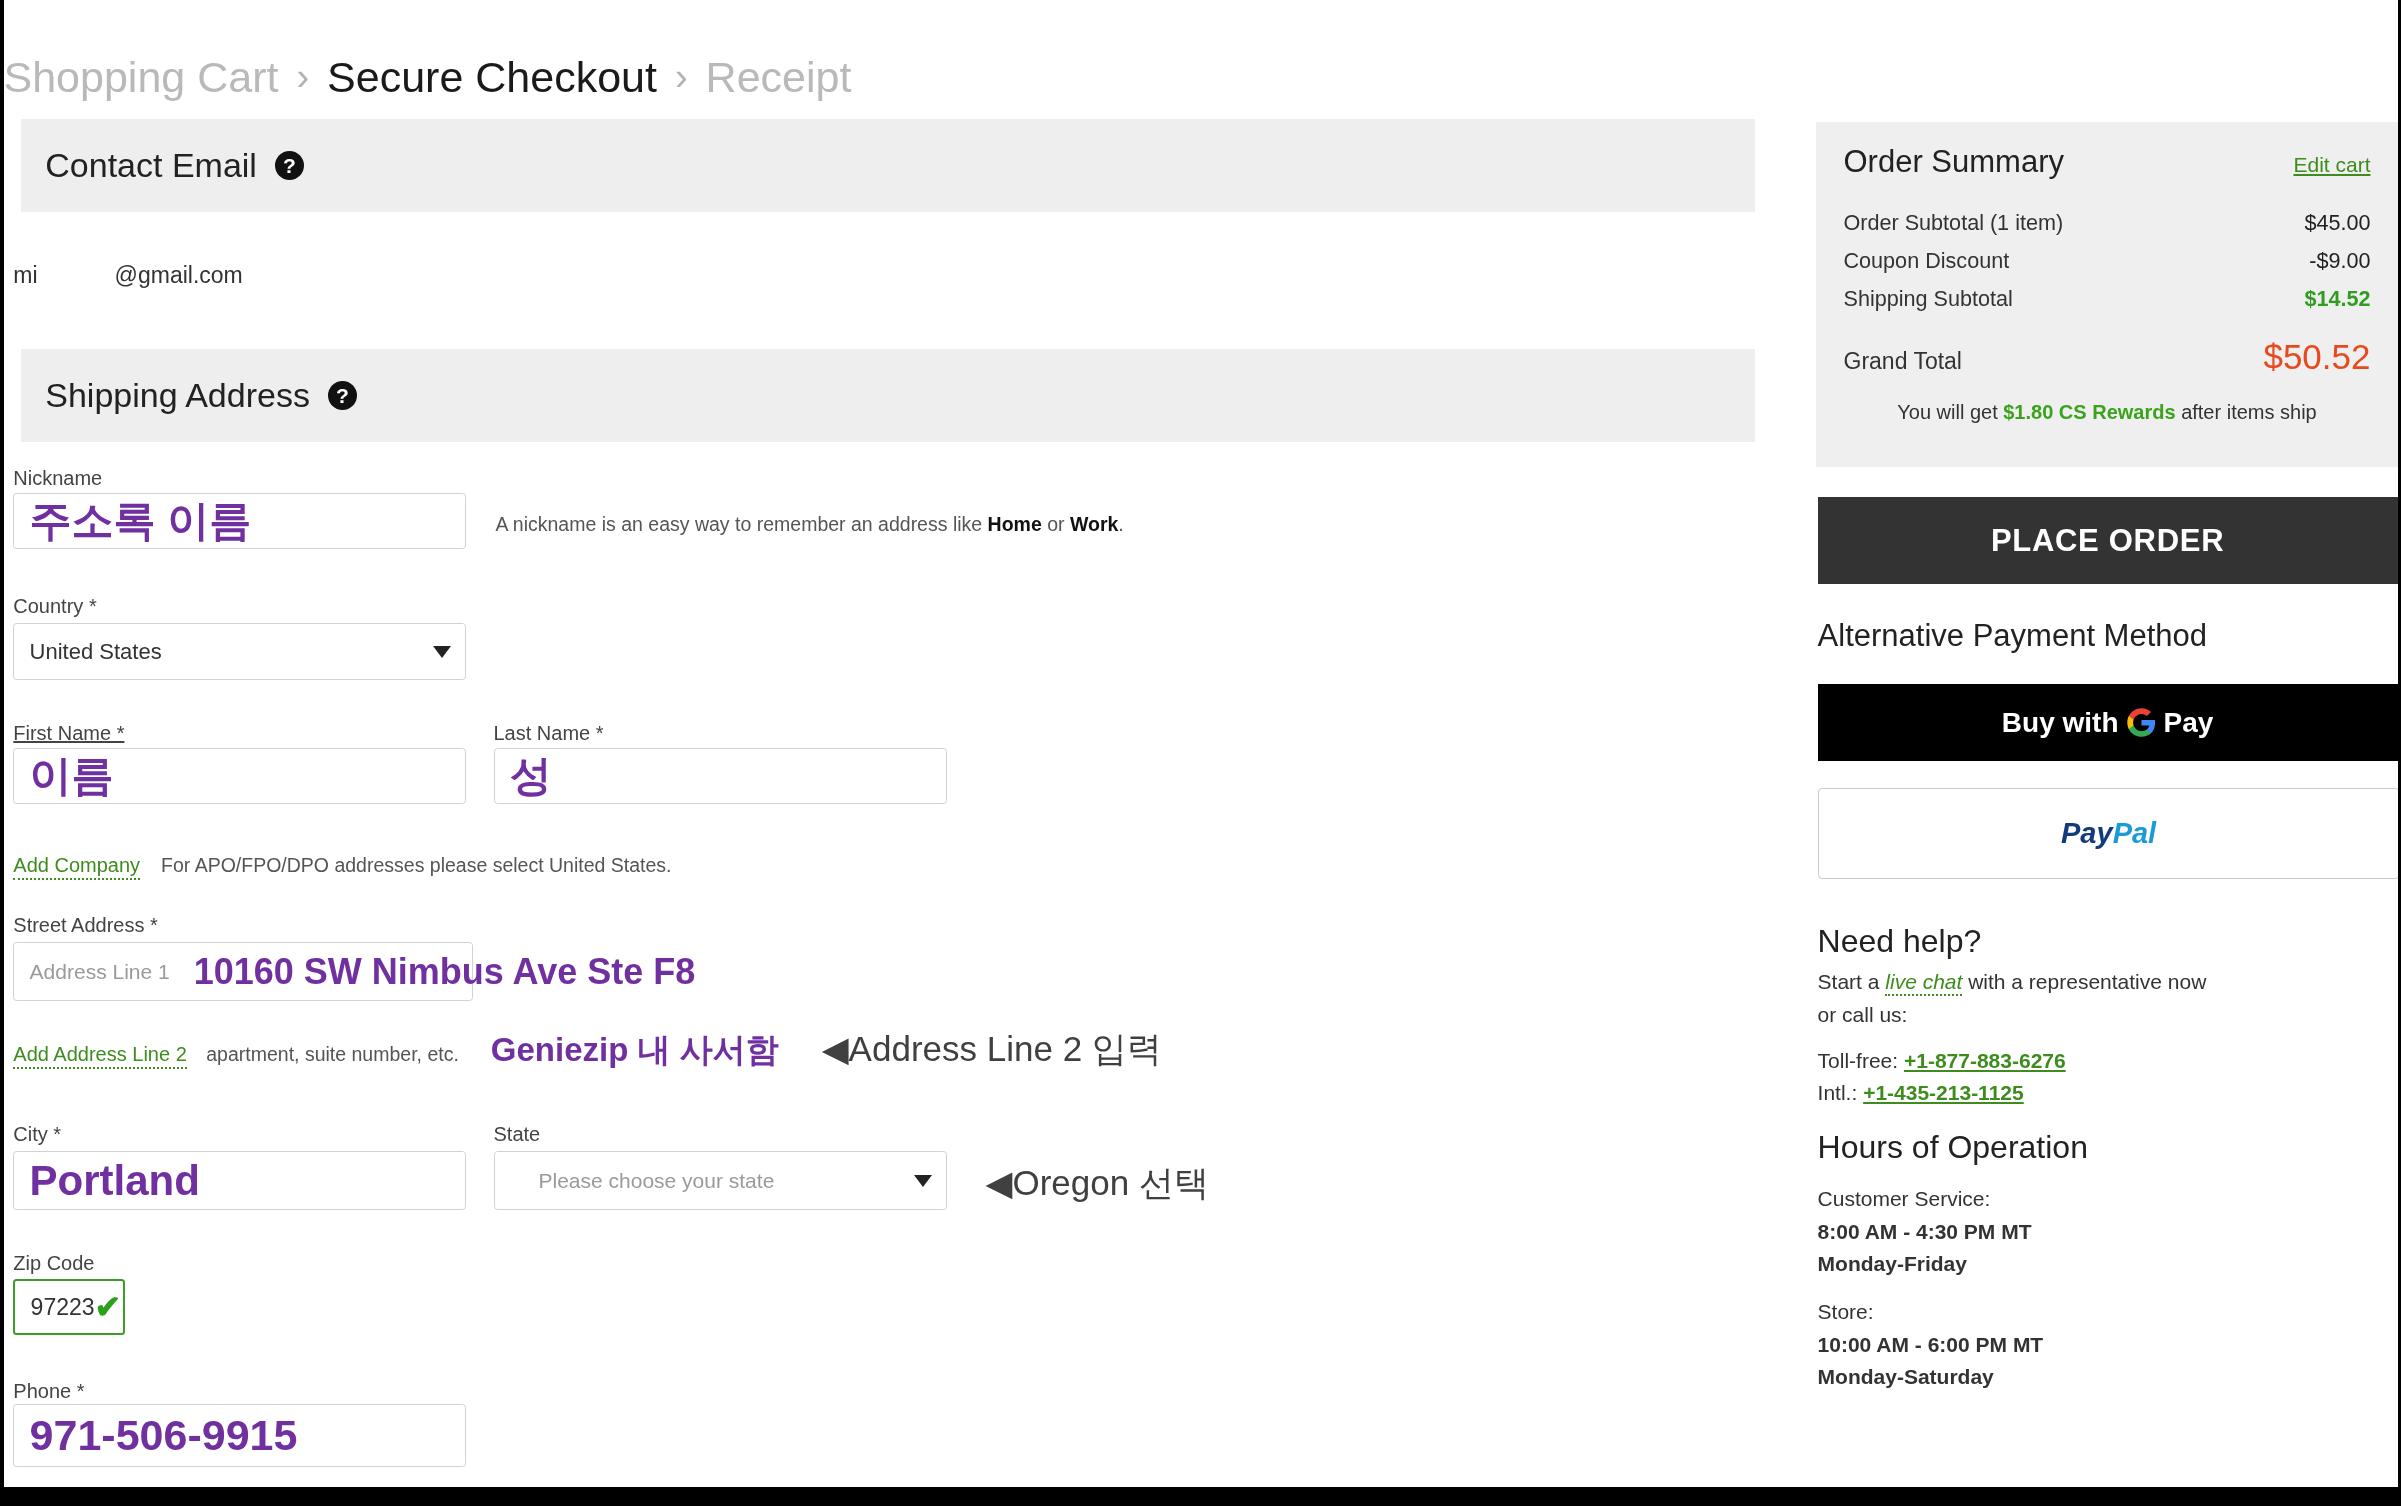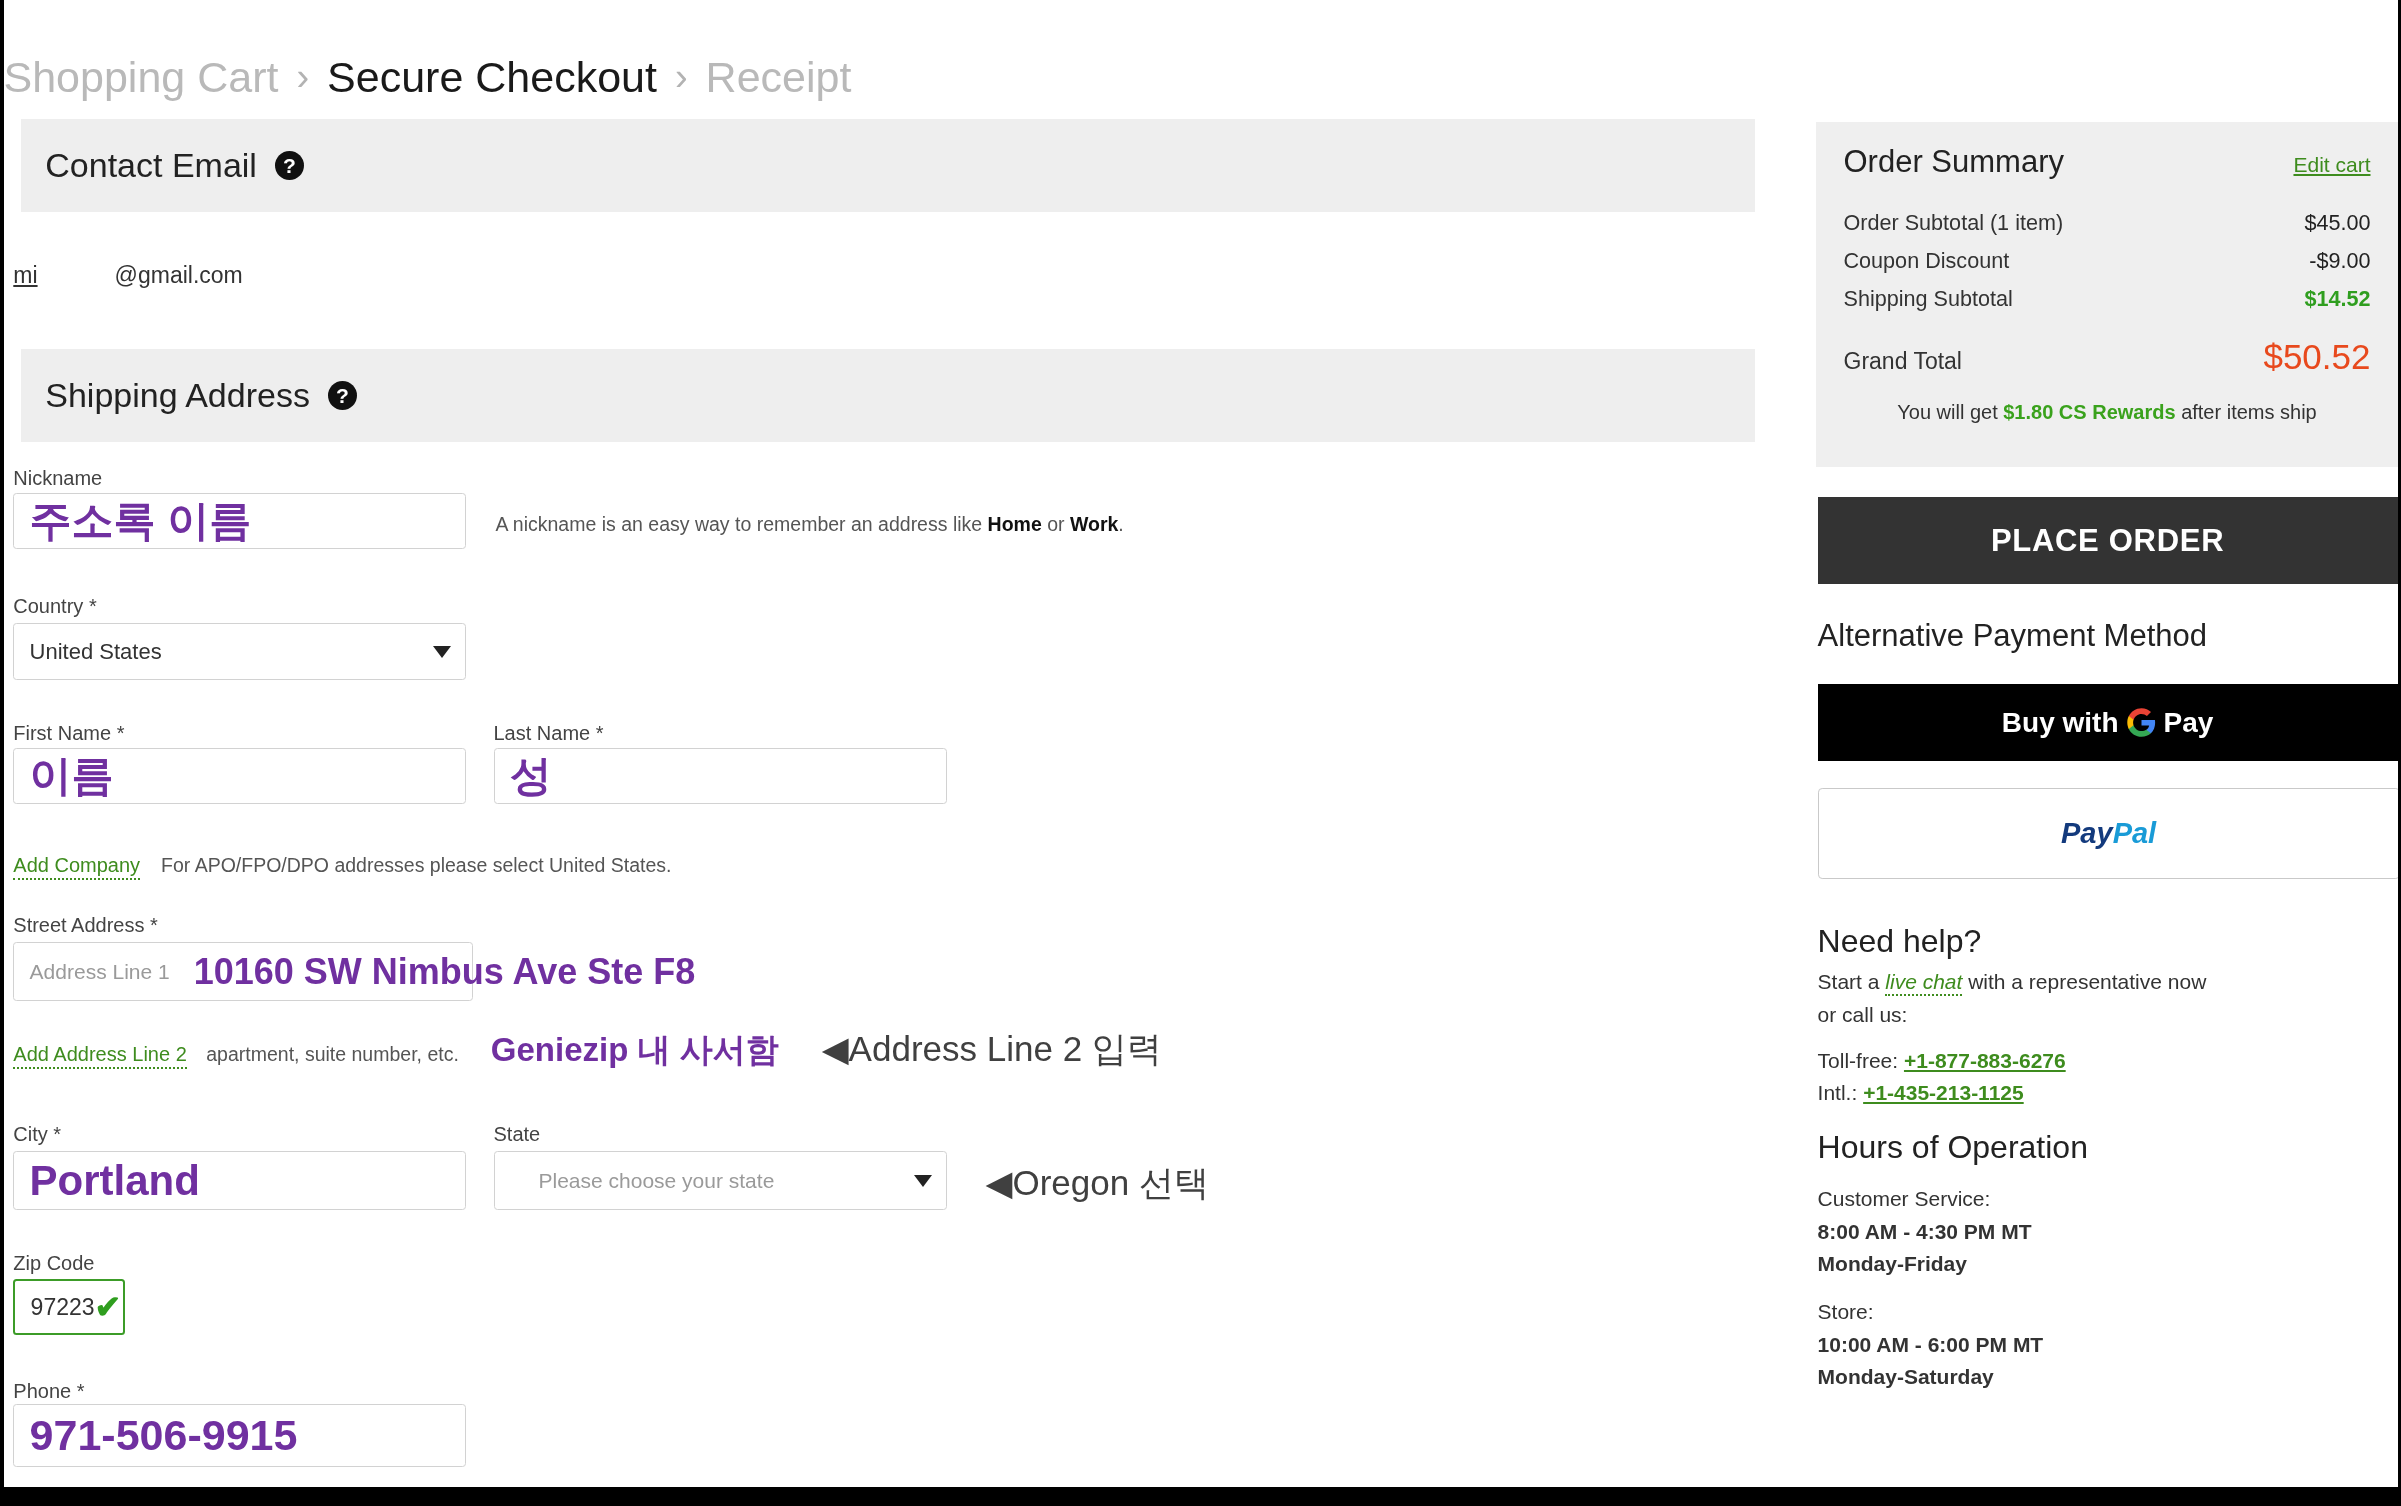--- a/index.html
+++ b/index.html
@@ -44,21 +44,21 @@
     display:inline-block;width:29px;height:29px;border-radius:50%;
     background:#111;color:#fff;font-size:21px;font-weight:bold;
     text-align:center;line-height:29px;margin-left:18px;
     font-family:"Liberation Sans",sans-serif;
   }
 
   .email-row{
     position:absolute;left:9.8px;font-size:23px;color:#333;
     display:flex;align-items:baseline;
   }
-  .email-local{display:inline-block;text-decoration:underline;}
+  .email-local{display:inline-block;}
   .email-gap{display:inline-block;width:77px;}
 
   .fld-label{
     position:absolute;font-size:20px;color:#444;
   }
   .input-box{
     position:absolute;
     background:#fff;
     border:1.4px solid #d2d2d2;
     border-radius:3.5px;
@@ -190,21 +190,21 @@
     <div class="helper-text" style="left:492px;top:513px;">
       <span>A nickname is an easy way to remember an address like </span><b>Home</b><span> or </span><b>Work</b><span>.</span>
     </div>
 
     <div class="fld-label" style="left:9.8px;top:595px;">Country *</div>
     <div class="select-box" style="left:9.8px;top:623px;width:453px;height:57px;">
       <span>United States</span>
       <span class="caret"></span>
     </div>
 
-    <div class="fld-label" style="left:9.8px;top:722px;">First Name *</div>
+    <div class="fld-label" style="left:9.8px;top:722px;text-decoration:underline;">First Name *</div>
     <div class="input-box" style="left:9.8px;top:748px;width:453px;height:56px;">
       <span class="hand hand-lg">이름</span>
     </div>
     <div class="fld-label" style="left:490px;top:722px;">Last Name *</div>
     <div class="input-box" style="left:490px;top:748px;width:453px;height:56px;">
       <span class="hand hand-lg">성</span>
     </div>
 
     <div style="position:absolute;left:9.8px;top:854px;display:flex;align-items:baseline;">
       <span class="green-link dotted">Add Company</span>

